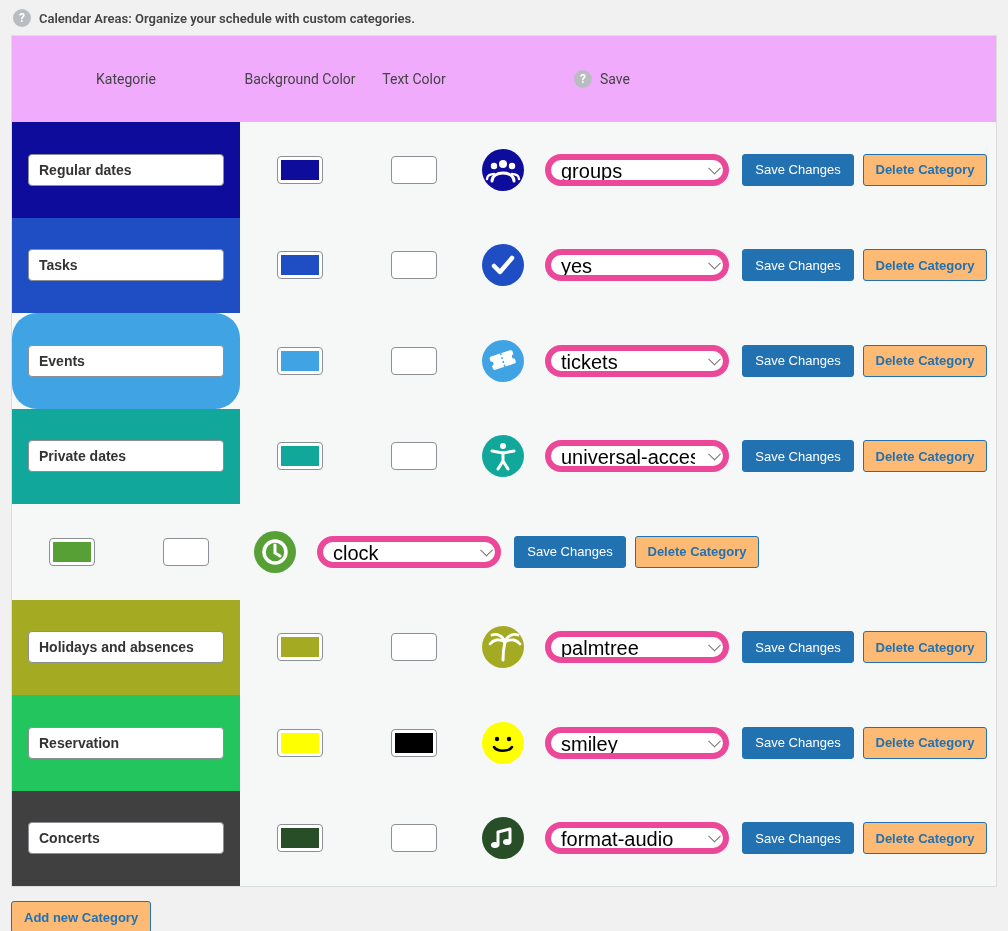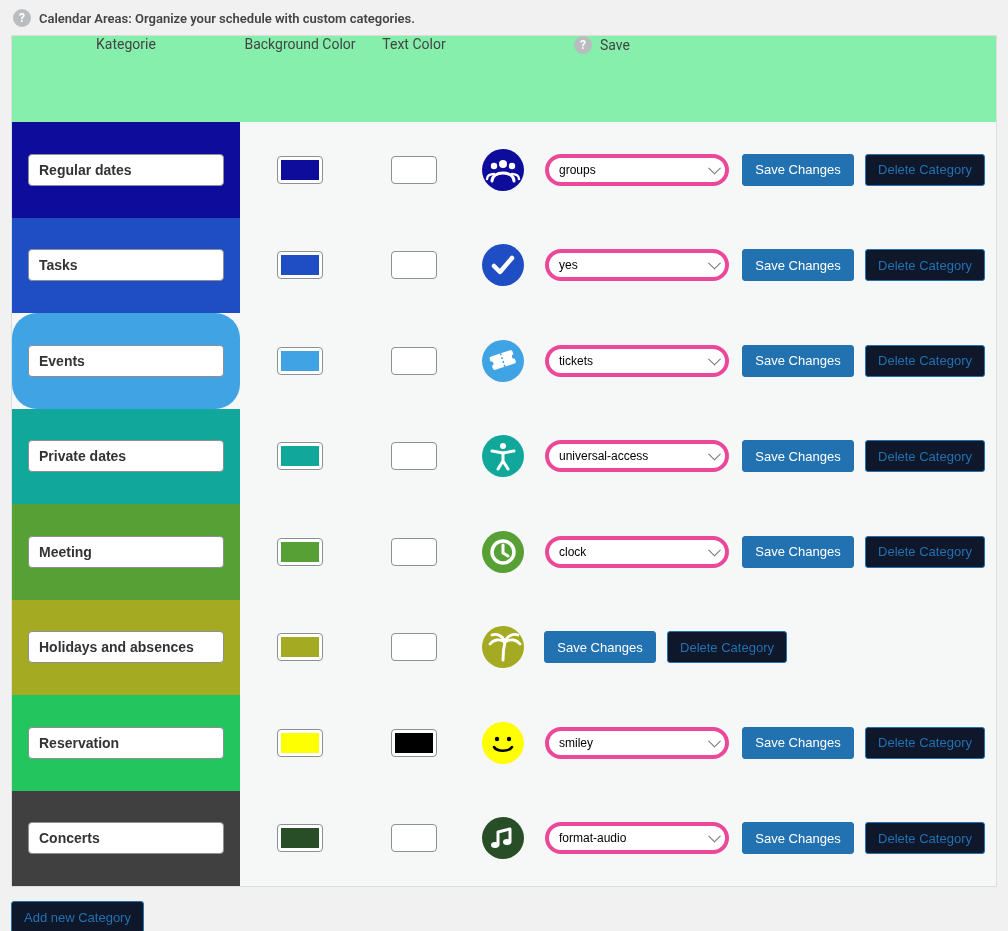--- a/index.html
+++ b/index.html
@@ -32,23 +32,23 @@
     font-size: 12px;
     flex-shrink: 0;
   }
   .panel {
     background: #fff;
     border: 1px solid #ddd;
     margin: 0 6px;
   }
   .thead {
     display: flex;
-    align-items: flex-start;
+    align-items: center;
     height: 86px;
-    background: #86efac;
+    background: #f0abfc;
   }
   .th {
     text-align: center;
     font-weight: 400;
     color: #444;
     font-size: 14px;
   }
   .col-name    { width: 228px; }
   .col-bg      { width: 120px; }
   .col-text    { width: 108px; }
@@ -102,24 +102,24 @@
     height: 42px;
     border-radius: 50%;
     display: flex;
     align-items: center;
     justify-content: center;
     color: #fff;
   }
   .icon-select {
     width: 184px;
     height: 32px;
-    border: 4px solid #ec4899;
+    border: 6px solid #ec4899;
     border-radius: 16px;
     padding: 0 28px 0 10px;
-    font-size: 12px;
+    font-size: 20px;
     background: #fff;
     appearance: none;
     -webkit-appearance: none;
     position: relative;
   }
   .select-wrap {
     position: relative;
     display: inline-block;
   }
   .select-wrap::after {
@@ -140,26 +140,27 @@
     background: #2271b1;
     color: #fff;
     border: 1px solid #2271b1;
     border-radius: 3px;
     font-size: 13px;
     cursor: pointer;
   }
   .btn-outline {
     height: 32px;
     padding: 0 12px;
-    background: #0f172a;
+    background: #fdba74;
     color: #2271b1;
     border: 1px solid #2271b1;
     border-radius: 3px;
     font-size: 13px;
     cursor: pointer;
+    font-weight: bold;
   }
   .footer {
     padding: 14px 6px 0 6px;
   }
   svg { display: block; }
 </style>
 </head>
 <body>
 
 <div class="header">
@@ -301,23 +302,20 @@
           <span class="select-wrap"><select class="icon-select"><option>universal-access</option></select></span>
         </div>
         <div class="cell col-save">
           <button class="btn-primary">Save Changes</button>
         </div>
         <div class="cell col-delete">
           <button class="btn-outline">Delete Category</button>
         </div>
       </div>
       <div class="row">
-        <div class="cell col-name" style="background: rgb(86, 160, 54);">
-          <input class="name-input" value="Meeting" style="">
-        </div>
         <div class="cell col-bg">
           <button class="swatch-btn">
             <span class="swatch-inner" style="background: rgb(86, 160, 54);"></span>
           </button>
         </div>
         <div class="cell col-text">
           <button class="swatch-btn">
             <span class="swatch-inner" style="background: rgb(255, 255, 255);"></span>
           </button>
         </div>
@@ -351,20 +349,23 @@
           <button class="swatch-btn">
             <span class="swatch-inner" style="background: rgb(255, 255, 255);"></span>
           </button>
         </div>
         <div class="cell col-iconprev">
           <div class="icon-circle" style="background: rgb(164, 170, 34); --bg: #a4aa22; color: rgb(255, 255, 255);">
             <svg width="42" height="42" viewBox="0 0 42 42">
               <use href="#svg-palmtree"></use>
             </svg>
           </div>
+        </div>
+        <div class="cell col-iconsel">
+          <span class="select-wrap"><select class="icon-select"><option>palmtree</option></select></span>
         </div>
         <div class="cell col-save">
           <button class="btn-primary">Save Changes</button>
         </div>
         <div class="cell col-delete">
           <button class="btn-outline">Delete Category</button>
         </div>
       </div>
       <div class="row">
         <div class="cell col-name" style="background: #22c55e;">

